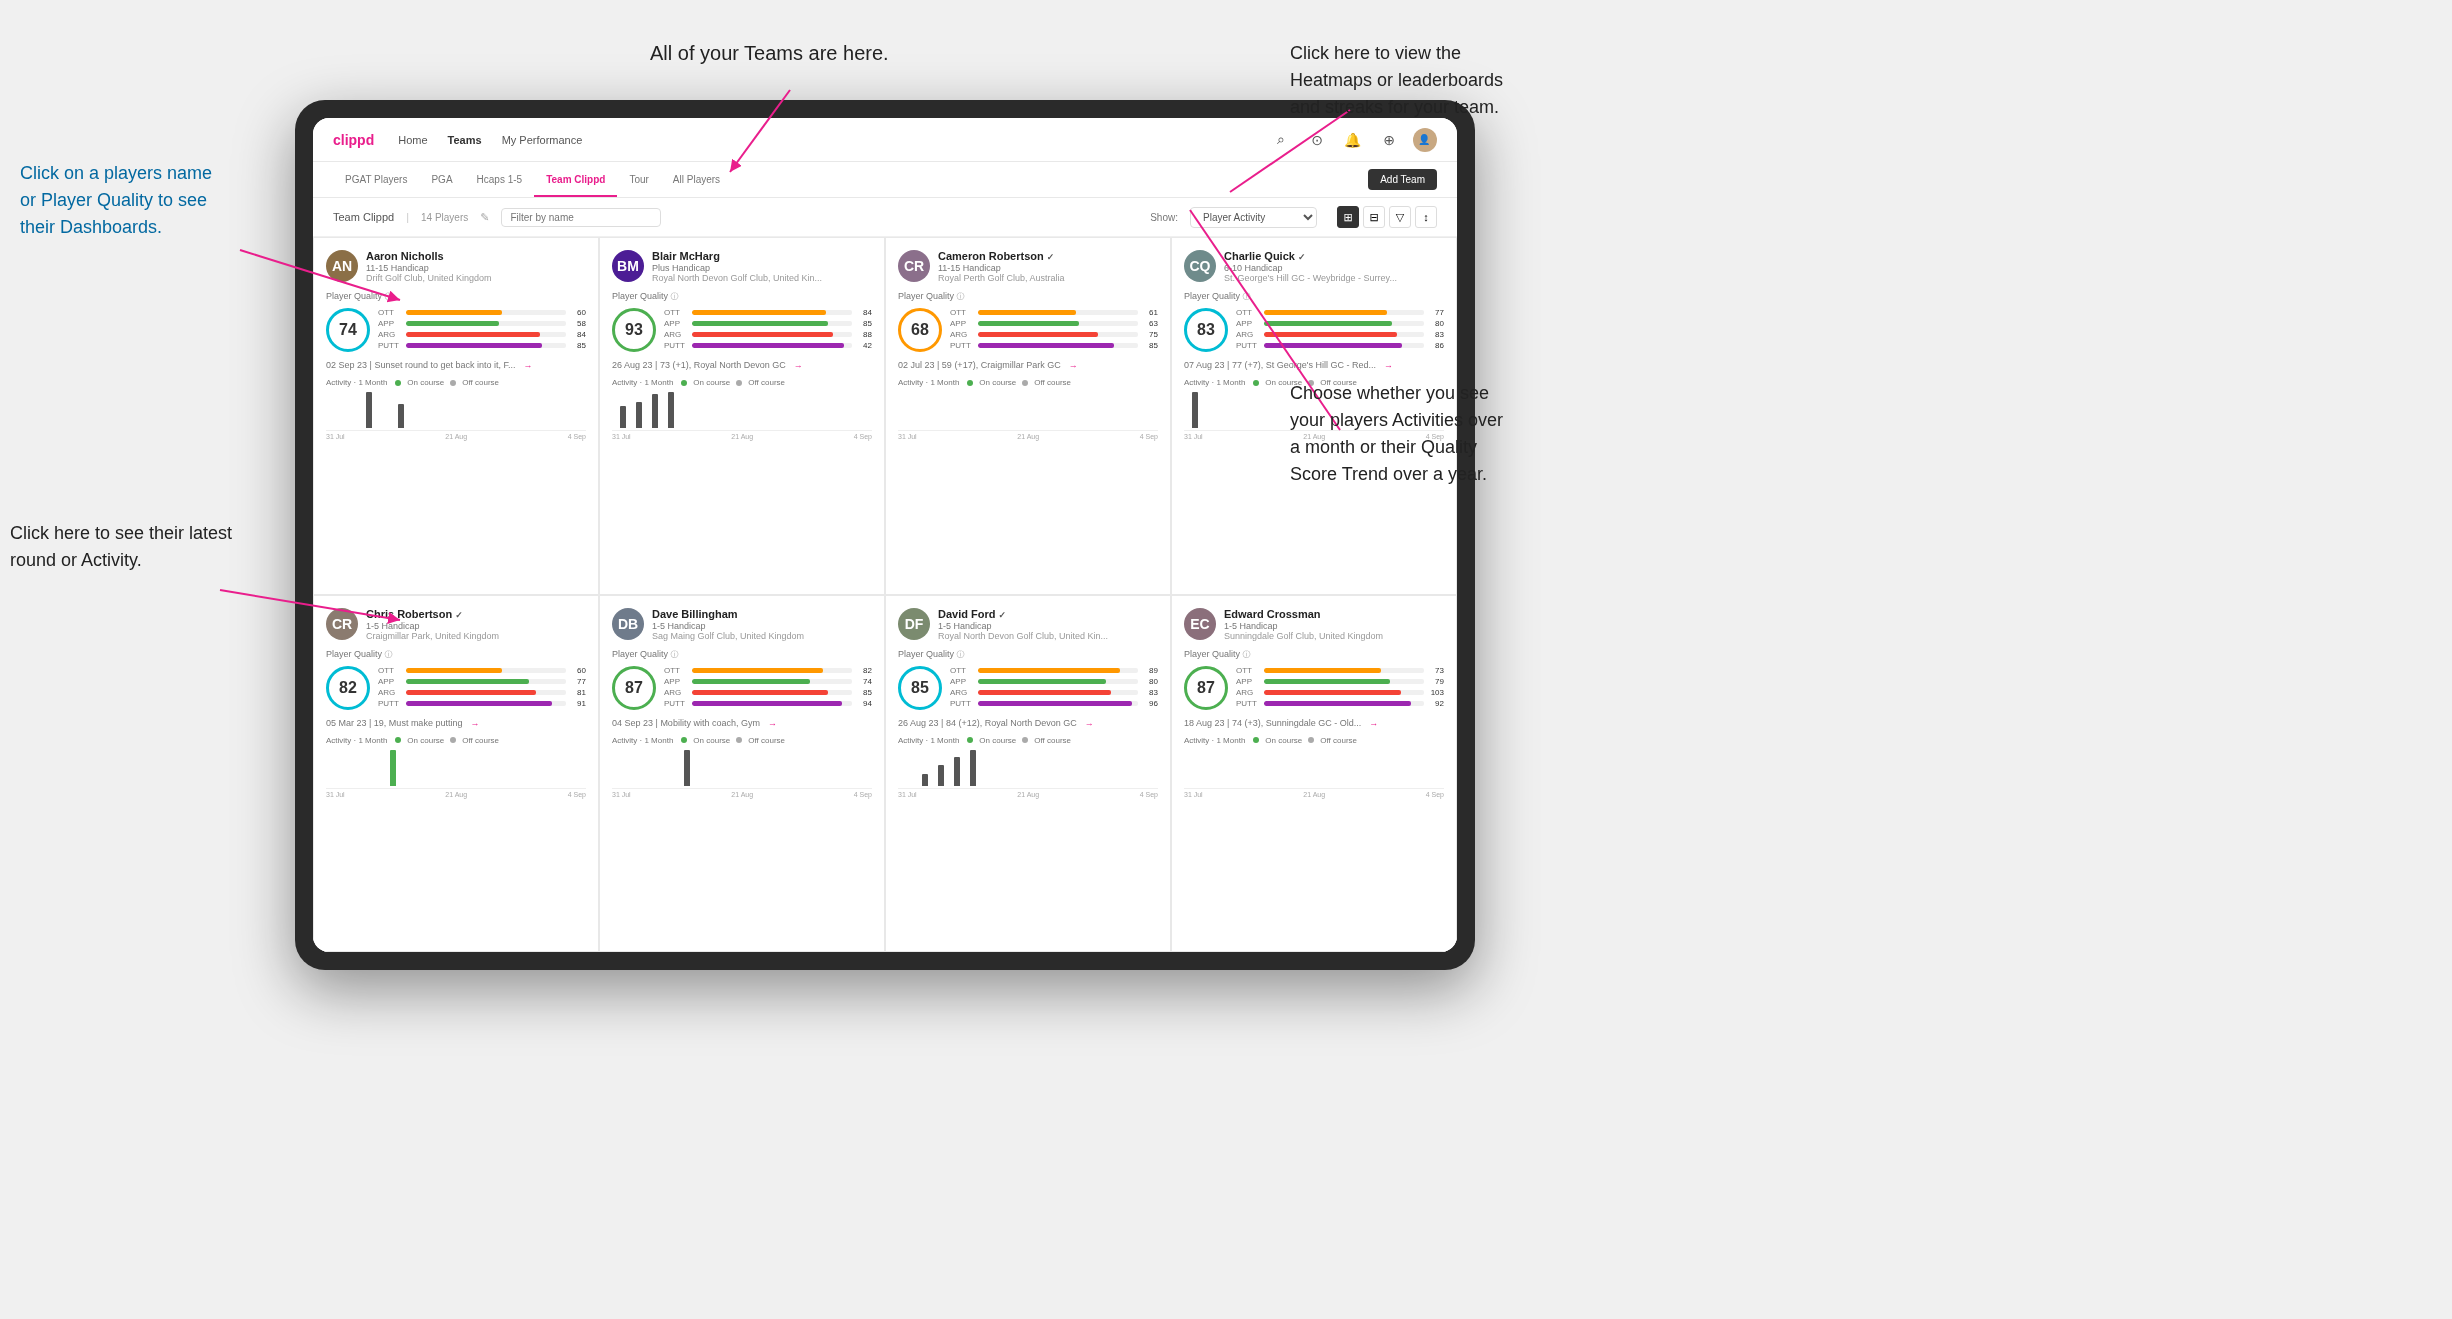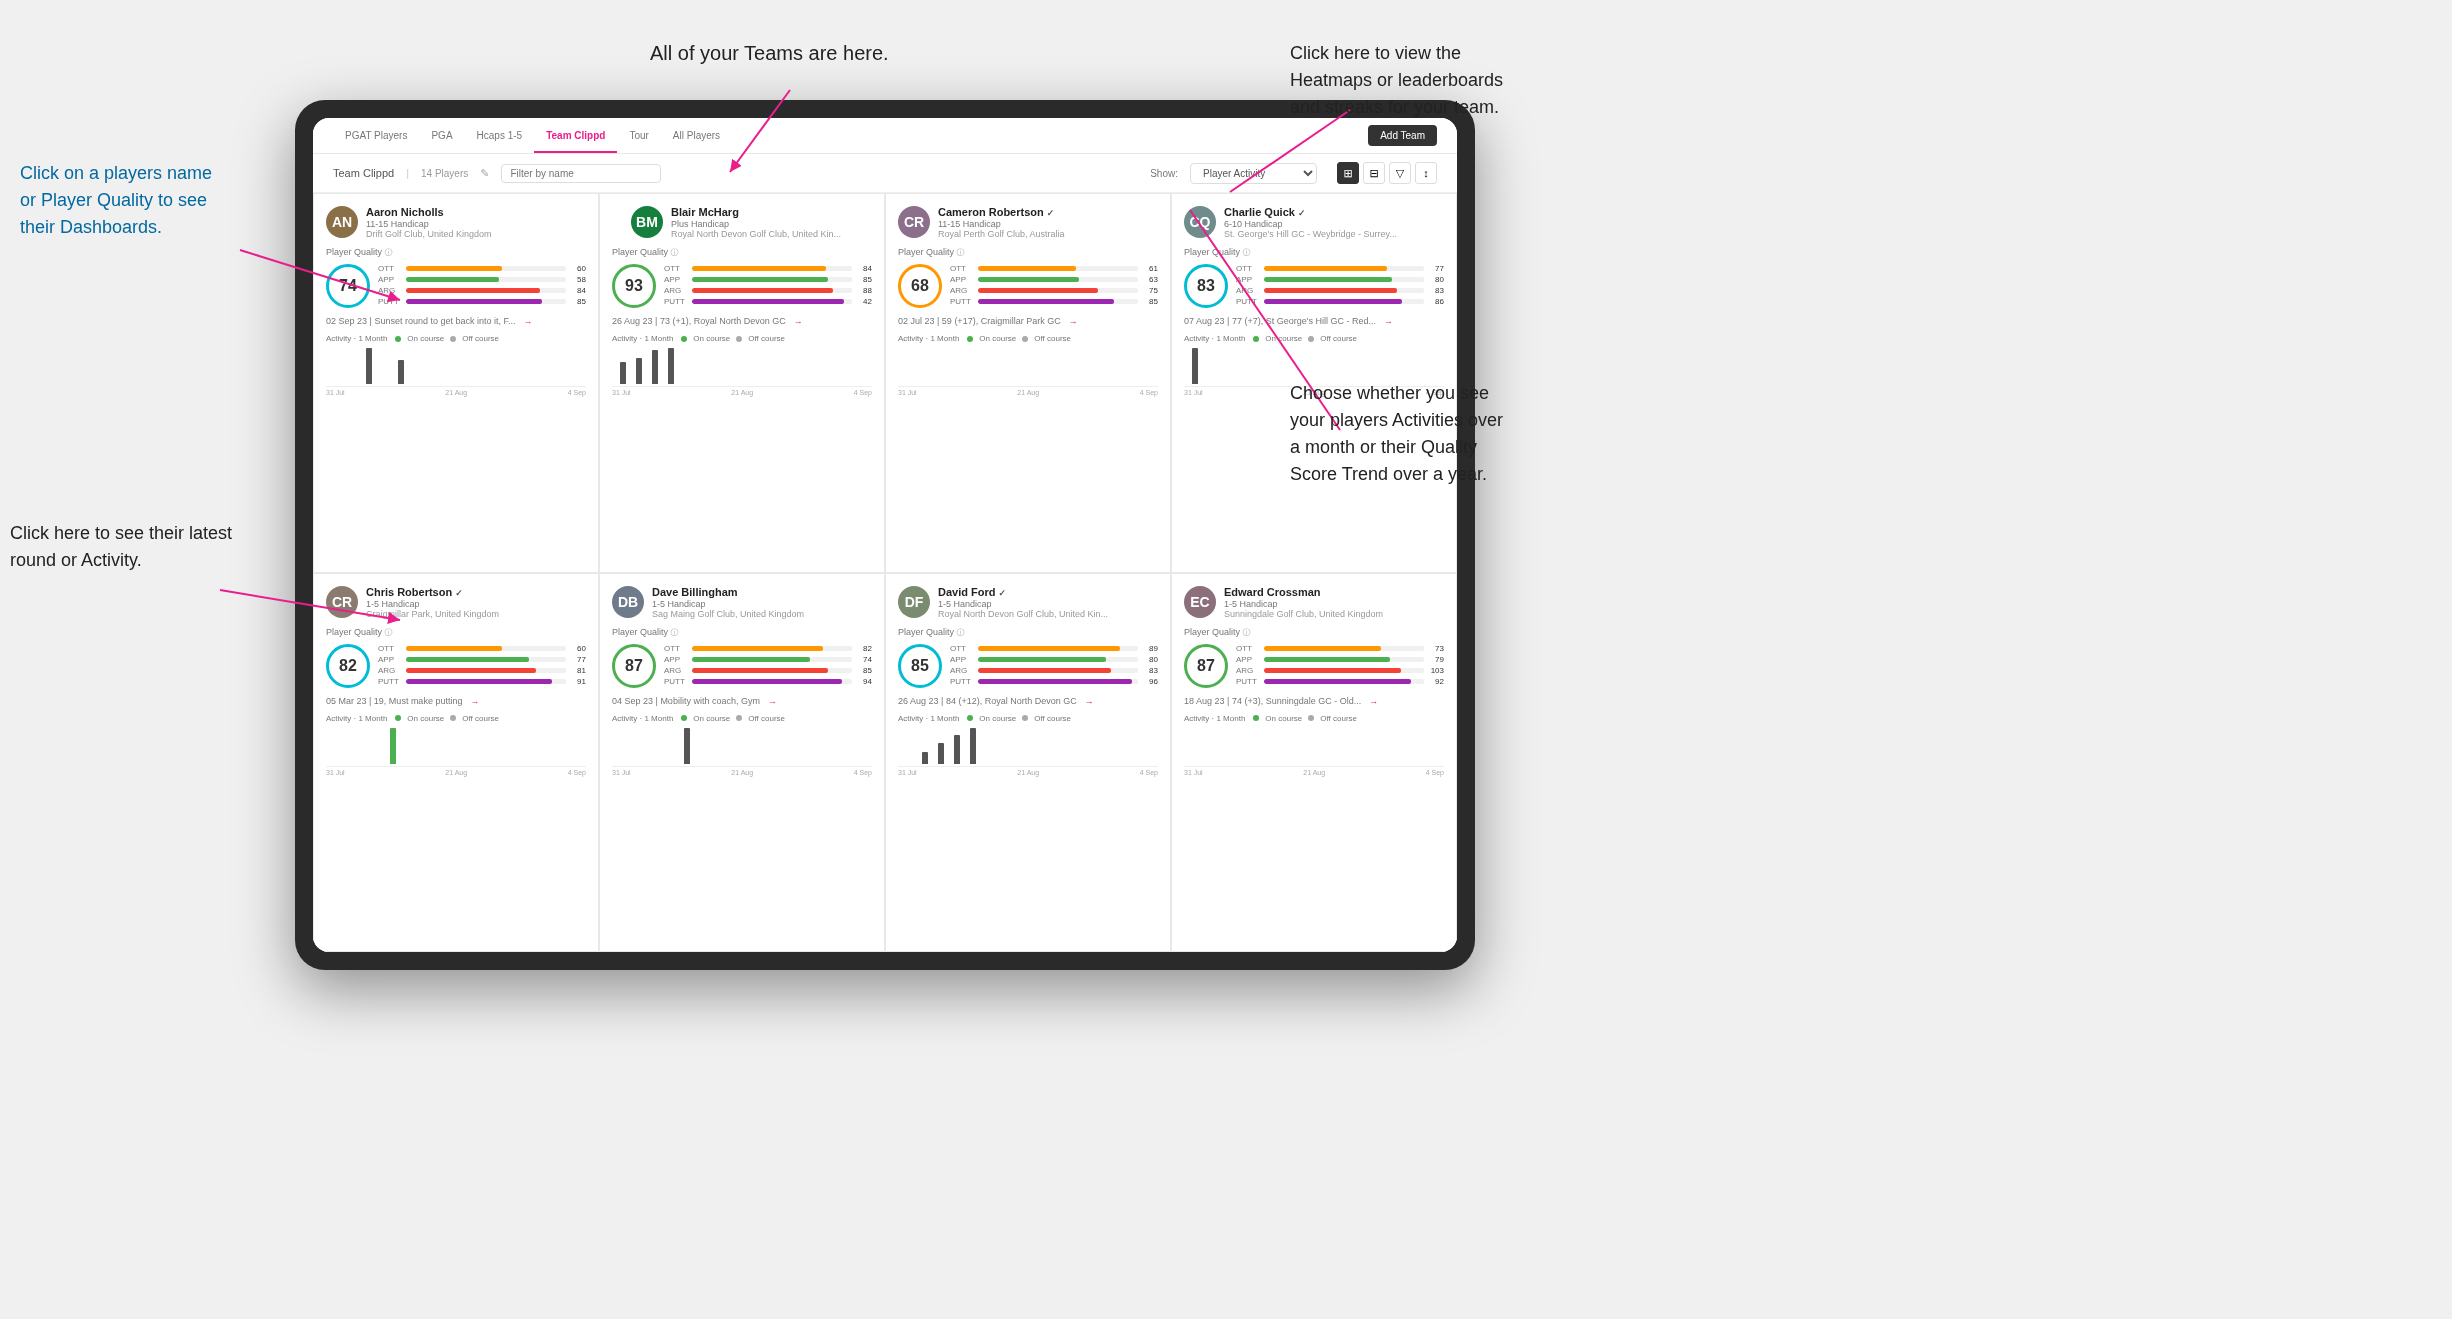--- a/index.html
+++ b/index.html
@@ -472,20 +472,35 @@
   Click here to see their latest<br>round or Activity.
 </div>
 
 <div style="position:absolute; top:380px; left:1290px; font-size:18px; color:#222; font-family:-apple-system,sans-serif; z-index:10; line-height:1.5;">
   Choose whether you see<br>your players Activities over<br>a month or their Quality<br>Score Trend over a year.
 </div>
 
 <div class="tablet-frame">
   <div class="tablet-screen">
 
+    <div class="nav-bar">
+      <span class="nav-logo">clippd</span>
+      <div class="nav-links">
+        <a class="nav-link">Home</a>
+        <a class="nav-link active">Teams</a>
+        <a class="nav-link">My Performance</a>
+      </div>
+      <div class="nav-icons">
+        <div class="nav-icon">⌕</div>
+        <div class="nav-icon">⊙</div>
+        <div class="nav-icon">🔔</div>
+        <div class="nav-icon">⊕</div>
+        <div class="nav-avatar">👤</div>
+      </div>
+    </div>
 
     <div class="sub-nav">
       <div class="sub-nav-tabs">
         <div class="sub-tab">PGAT Players</div>
         <div class="sub-tab">PGA</div>
         <div class="sub-tab">Hcaps 1-5</div>
         <div class="sub-tab active">Team Clippd</div>
         <div class="sub-tab">Tour</div>
         <div class="sub-tab">All Players</div>
       </div>
@@ -583,21 +598,21 @@
             </div>
       <div class="chart-labels">
         <span>31 Jul</span>
               <span>21 Aug</span>
               <span>4 Sep</span>
       </div>
     </div>
   </div>
         <div class="player-card">
     <div class="player-header">
-      <div class="player-avatar" style="background:#15803d;margin-left:19px;">BM</div>
+      <div class="player-avatar" style="background:#4c1d95;">BM</div>
       <div class="player-info">
         <div class="player-name">Blair McHarg</div>
         <div class="player-handicap">Plus Handicap</div>
         <div class="player-club">Royal North Devon Golf Club, United Kin...</div>
       </div>
     </div>
     <div class="quality-label">Player Quality <span style="color:#aaa;font-size:8px;">ⓘ</span></div>
     <div class="quality-section">
       <div class="quality-circle" style="border-color:#4caf50;">93</div>
       <div class="stats-bars">

